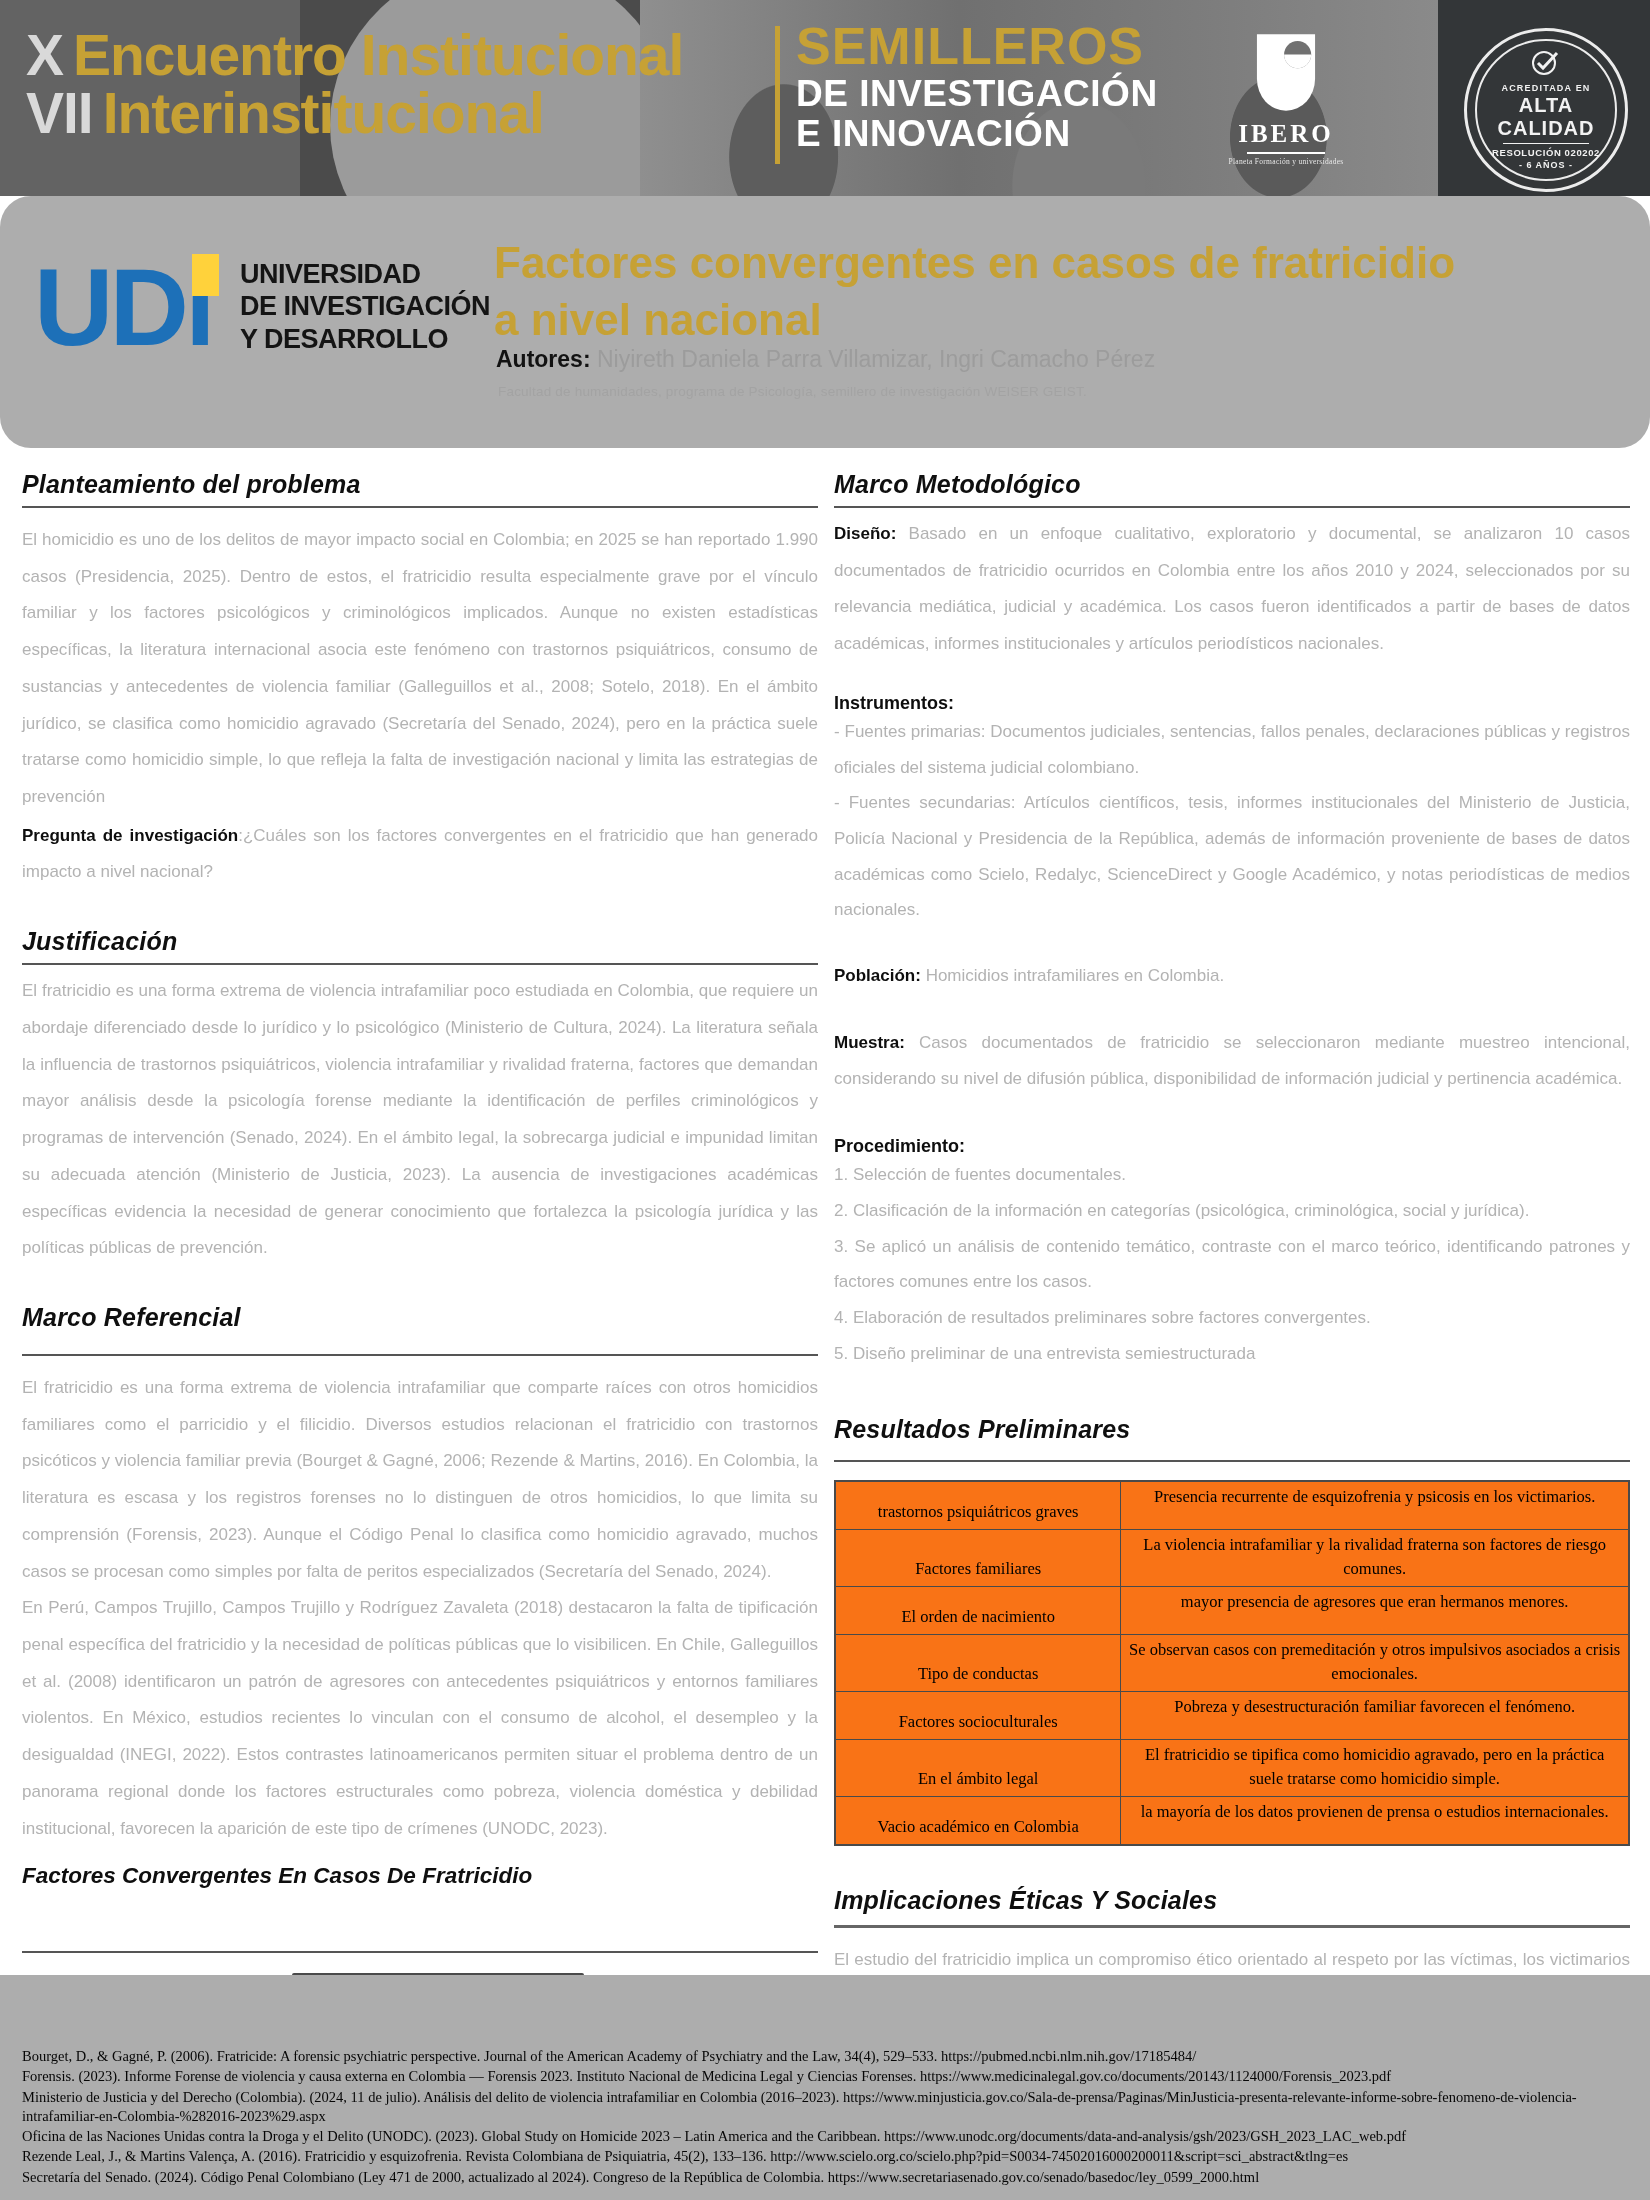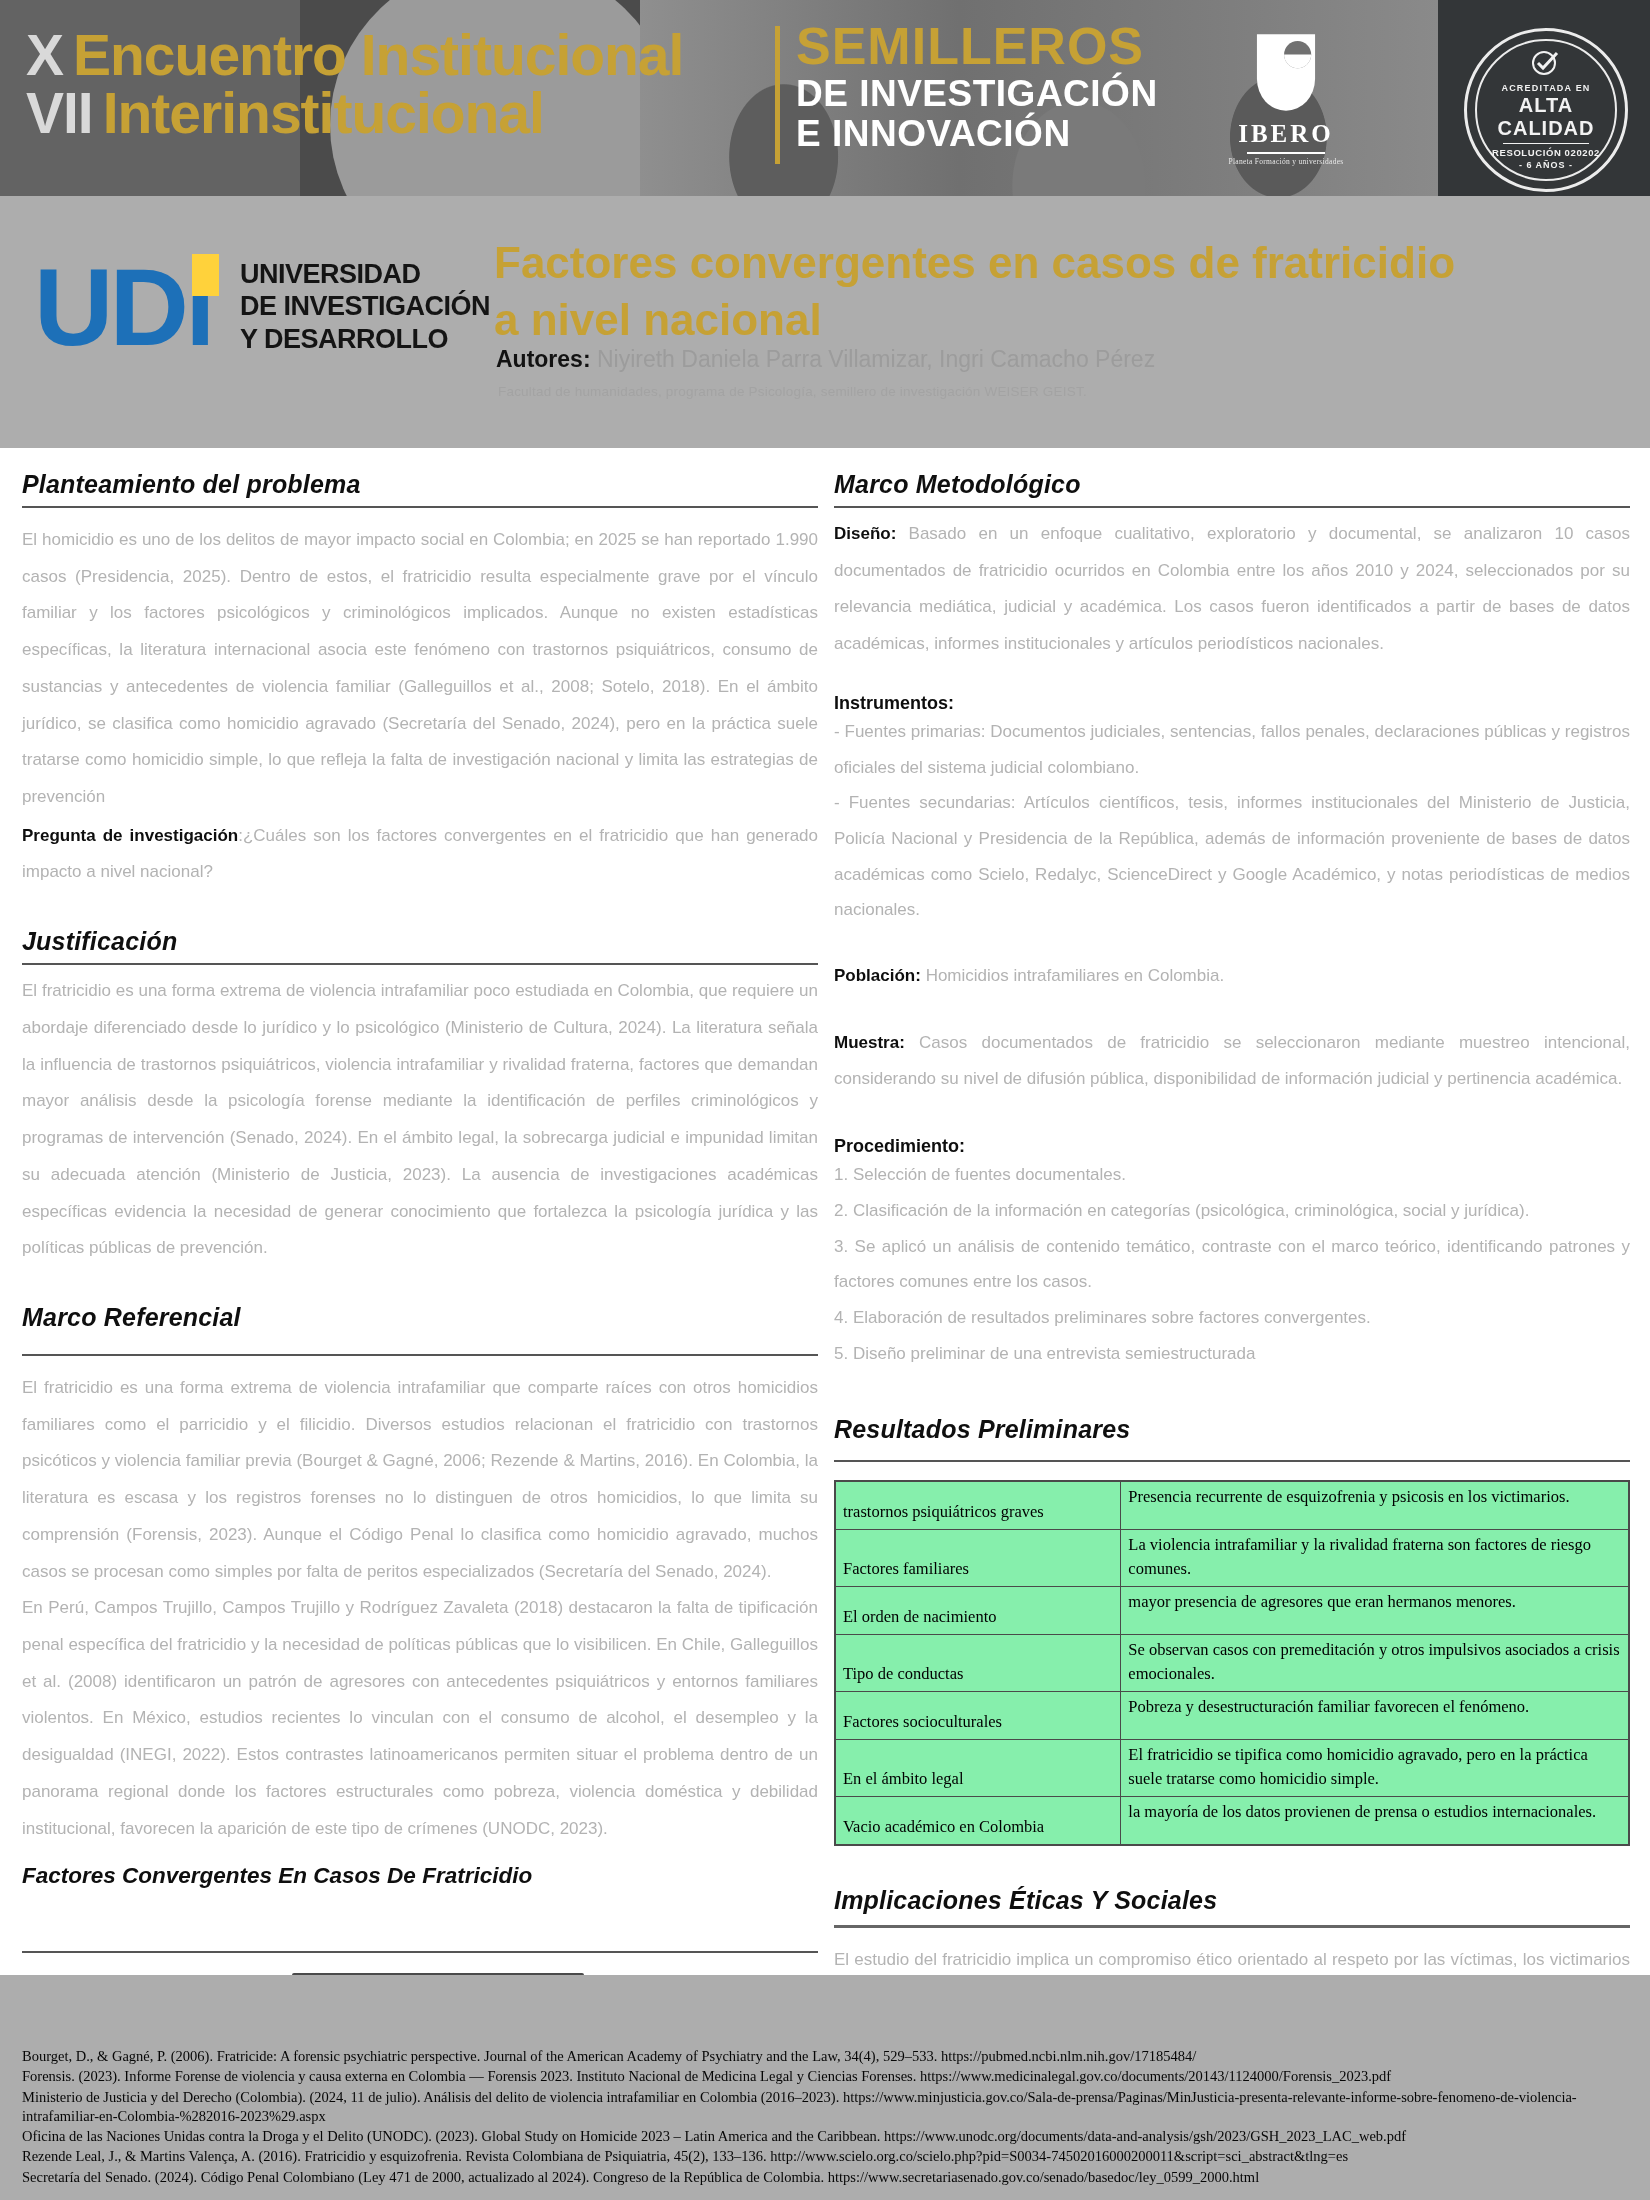--- a/index.html
+++ b/index.html
@@ -38,21 +38,21 @@
          border-radius:50%;z-index:5;display:flex;align-items:center;justify-content:center;}
   .badge-inner{width:138px;height:138px;border:2px solid #ececec;border-radius:50%;
          display:flex;flex-direction:column;align-items:center;justify-content:center;color:#f2f2f2;text-align:center;}
   .badge-top{font-size:9px;font-weight:700;letter-spacing:1.2px;margin-top:3px;}
   .badge-main{font-size:20px;font-weight:700;letter-spacing:1px;margin-top:1px;}
   .badge-rule{width:86px;height:1px;background:#f2f2f2;margin:3px 0;}
   .badge-sub{font-size:9.5px;font-weight:700;letter-spacing:.6px;}
   .badge-years{font-size:9px;font-weight:700;letter-spacing:1px;margin-top:2px;}
 
   
-  .masthead{position:absolute;left:0;top:196px;width:1650px;height:252px;background:#adadad;}
+  .masthead{position:absolute;left:0;top:196px;width:1650px;height:252px;background:#adadad;border-radius:31px;}
   .udi-logo{position:absolute;left:34px;top:56px;width:200px;height:116px;}
   .udi-text{font-size:110px;font-weight:700;color:#1d70b8;letter-spacing:-4px;line-height:1;}
   .udi-square{position:absolute;left:158px;top:2px;width:27px;height:42px;background:#ffd23b;}
   .univ-name{position:absolute;left:240px;top:62px;font-size:27px;font-weight:700;color:#141414;
              line-height:1.2;letter-spacing:-0.5px;}
   .poster-title{position:absolute;left:494px;top:38px;font-size:44px;font-weight:700;color:#c6a135;
              line-height:1.3;letter-spacing:0;}
   .authors-line{position:absolute;left:496px;top:150px;font-size:23px;}
   .authors-label{font-weight:700;color:#121212;}
   .authors-names{color:#9c9c9c;}
@@ -67,22 +67,22 @@
   .sec-rule-thick{border-bottom:3.5px solid #666;margin-top:10px;}
   .para{font-size:17px;line-height:2.16;color:#b3b3b3;text-align:justify;margin:14px 0 0;}
   .lead{font-weight:700;color:#0e0e0e;}
   .mini-h{font-size:18px;font-weight:700;color:#0e0e0e;margin-top:30px;}
   .list-line{font-size:17px;line-height:2.1;color:#b3b3b3;text-align:justify;}
   .mt22{margin-top:22px;} .mt30{margin-top:30px;} .mt36{margin-top:36px;}
 
   .subheading{font-size:22.5px;font-weight:700;font-style:italic;color:#0f0f0f;margin-top:16px;}
 
   
-  .results-table{width:100%;border-collapse:collapse;margin-top:18px;background:#86efac;
-      font-family:"Liberation Serif", serif;font-size:16.5px;color:#000;border:2px solid #4a4a4a;}
+  .results-table{width:100%;border-collapse:collapse;margin-top:18px;background:#f97316;
+      font-family:"Liberation Serif", serif;font-size:16.5px;color:#000;border:2px solid #4a4a4a;text-align:center;}
   .results-table td{border:1.5px solid #4a4a4a;padding:3px 7px 5px;line-height:1.45;}
   .results-table td:first-child{width:36%;vertical-align:bottom;padding-top:18px;}
   .results-table td:last-child{vertical-align:top;}
 
   
   .diagram-rule{border-top:2.5px solid #555;margin-top:62px;}
   .diagram{position:relative;width:800px;height:358px;margin-top:10px;font-size:12px;color:#000;}
   .root-box{position:absolute;left:270px;top:10px;width:268px;min-height:52px;background:#f3b07f;
       border:2px solid #4a4a4a;border-radius:2px;display:flex;align-items:center;justify-content:center;
       font-weight:700;font-style:italic;font-size:14.5px;text-align:center;padding:4px 10px;line-height:1.25;}

